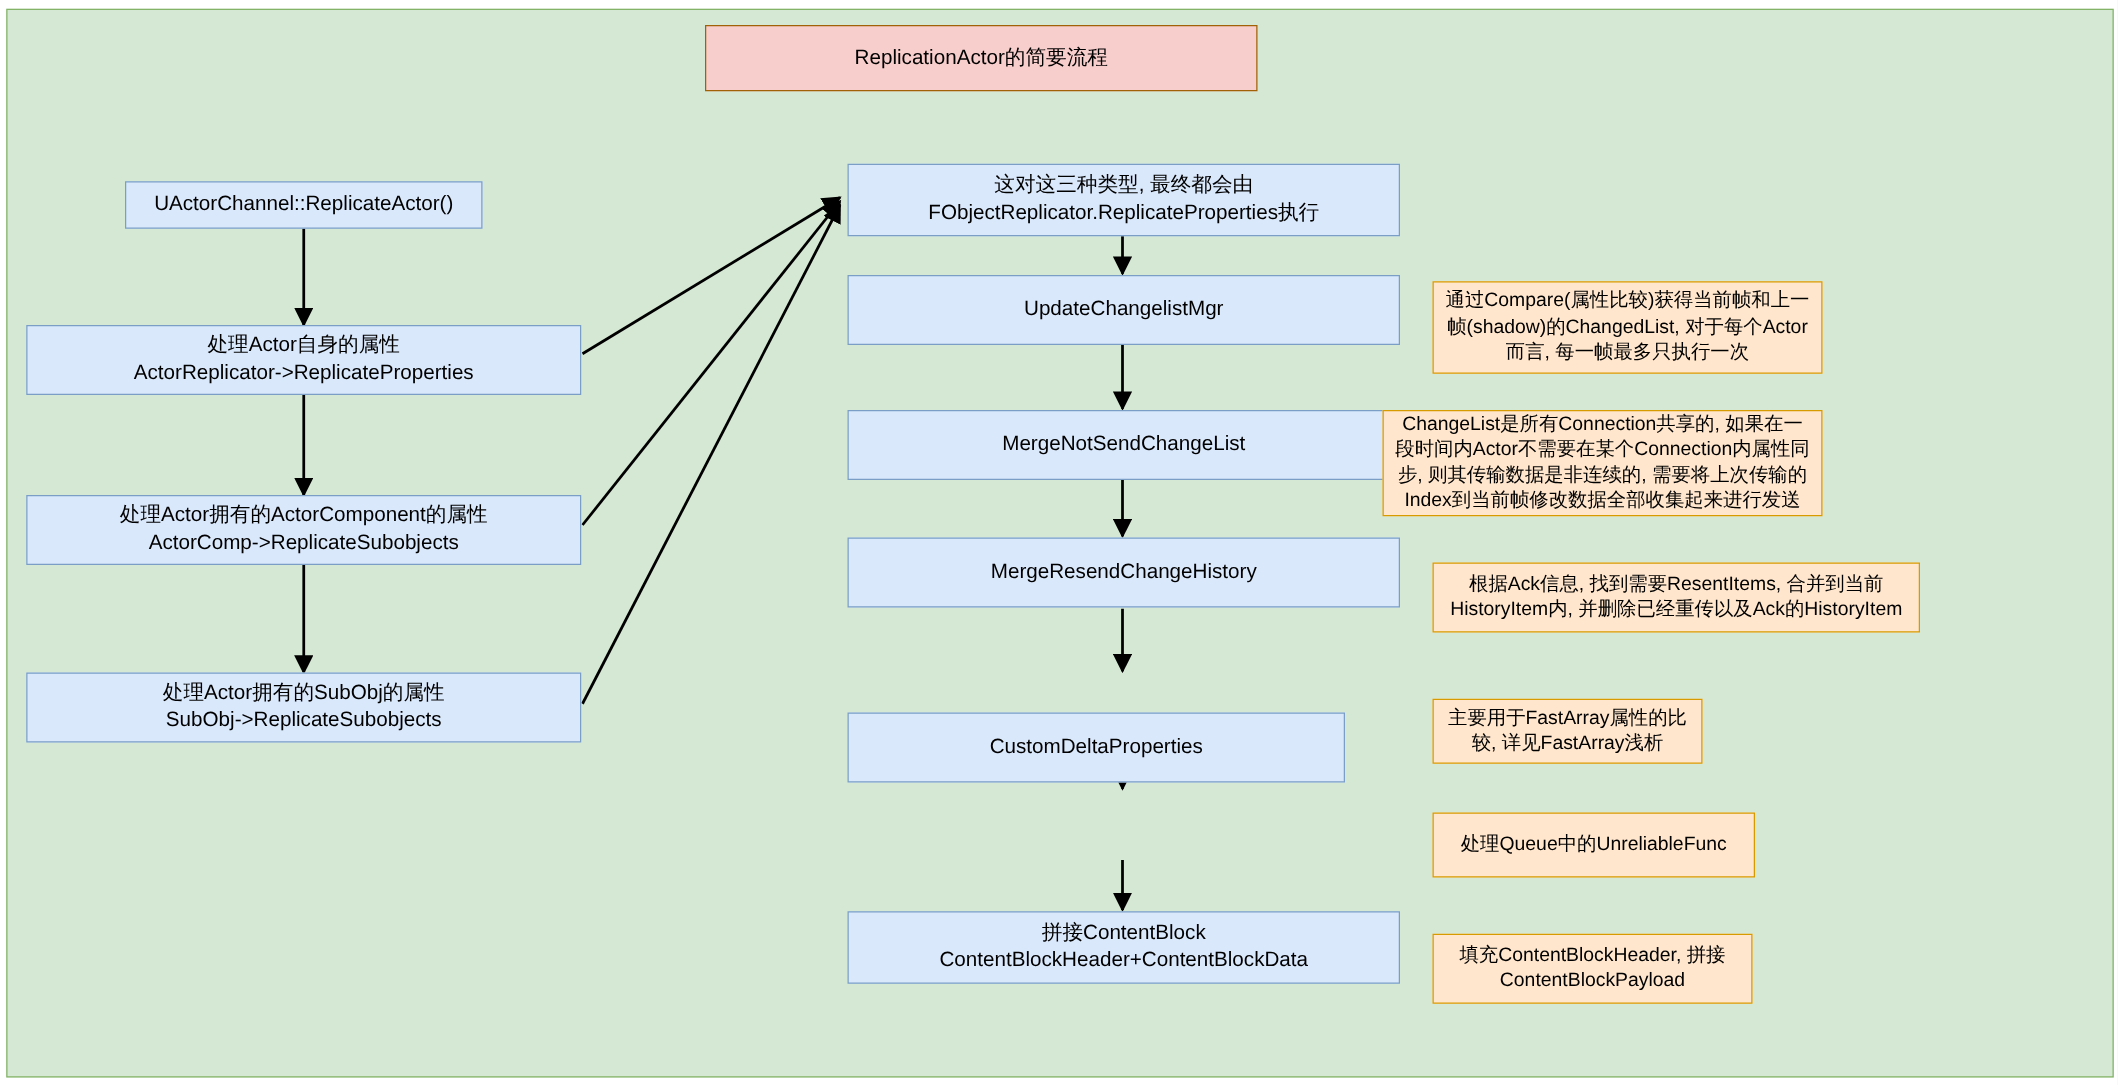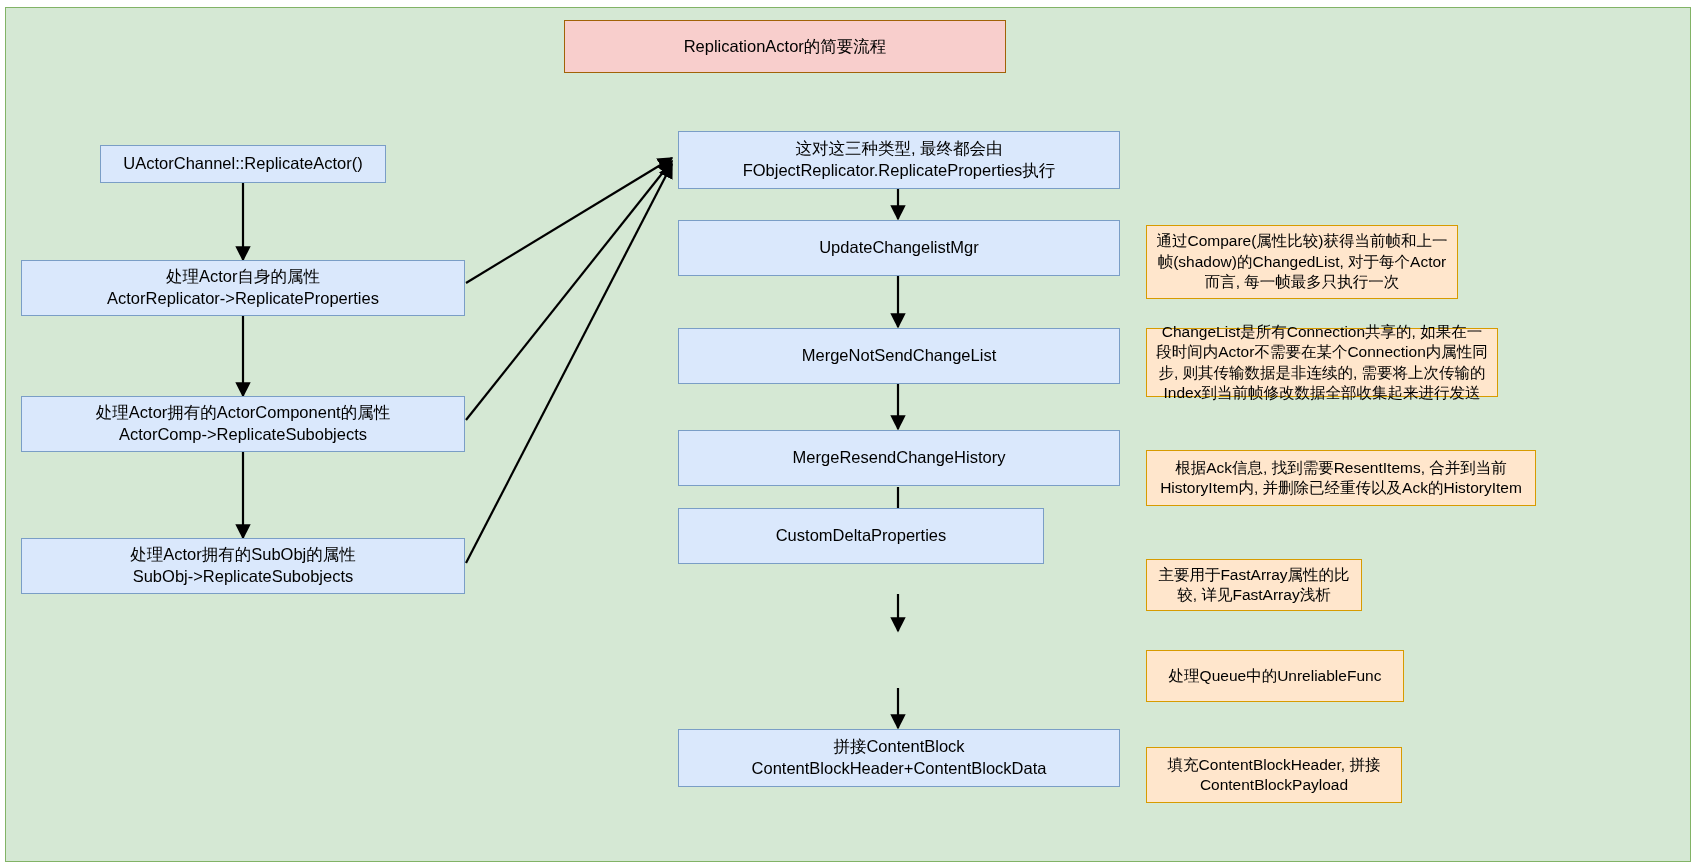--- a/index.html
+++ b/index.html
@@ -114,31 +114,31 @@
 
   <div class="box proc-box" style="left:678px; top:131px; width:442px; height:58px;">这对这三种类型, 最终都会由
 FObjectReplicator.ReplicateProperties执行</div>
 
   <div class="box proc-box" style="left:678px; top:220px; width:442px; height:56px;">UpdateChangelistMgr</div>
 
   <div class="box proc-box" style="left:678px; top:328px; width:442px; height:56px;">MergeNotSendChangeList</div>
 
   <div class="box proc-box" style="left:678px; top:430px; width:442px; height:56px;">MergeResendChangeHistory</div>
 
-  <div class="box proc-box" style="left:678px; top:508px; width:366px; height:56px;text-align:center;">CustomDeltaProperties</div>
+  <div class="box proc-box" style="left:678px; top:570px; width:398px; height:56px;text-align:center;">CustomDeltaProperties</div>
 
 
   <div class="box proc-box" style="left:678px; top:729px; width:442px; height:58px;">拼接ContentBlock
 ContentBlockHeader+ContentBlockData</div>
 
   <div class="box note-box" style="left:1146px; top:209px; width:312px; height:74px;">通过Compare(属性比较)获得当前帧和上一
 帧(shadow)的ChangedList, 对于每个Actor
 而言, 每一帧最多只执行一次</div>
 
-  <div class="box note-box" style="left:1146px; top:312px; width:352px; height:69px;">ChangeList是所有Connection共享的, 如果在一
+  <div class="box note-box" style="left:1106px; top:312px; width:352px; height:85px;">ChangeList是所有Connection共享的, 如果在一
 段时间内Actor不需要在某个Connection内属性同
 步, 则其传输数据是非连续的, 需要将上次传输的
 Index到当前帧修改数据全部收集起来进行发送</div>
 
   <div class="box note-box" style="left:1146px; top:434px; width:390px; height:56px;">根据Ack信息, 找到需要ResentItems, 合并到当前
 HistoryItem内, 并删除已经重传以及Ack的HistoryItem</div>
 
   <div class="box note-box" style="left:1146px; top:543px; width:216px; height:52px;">主要用于FastArray属性的比
 较, 详见FastArray浅析</div>
 

